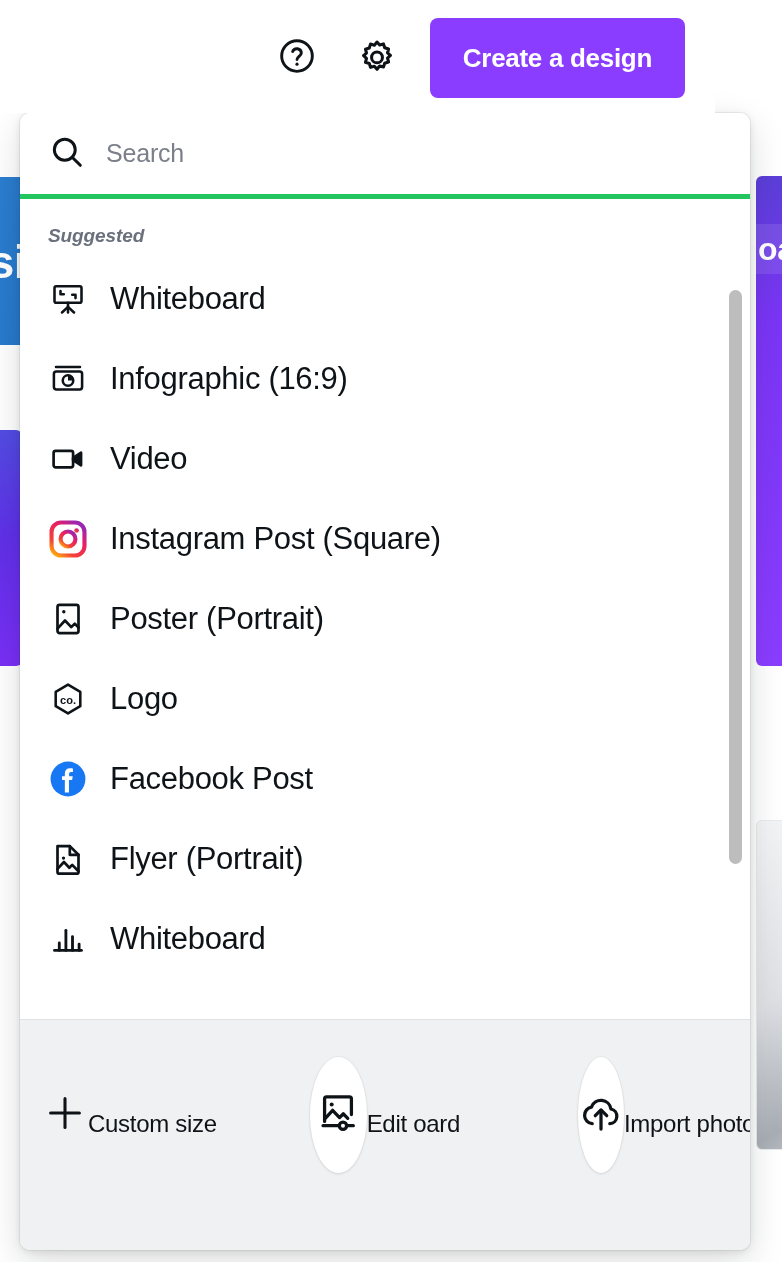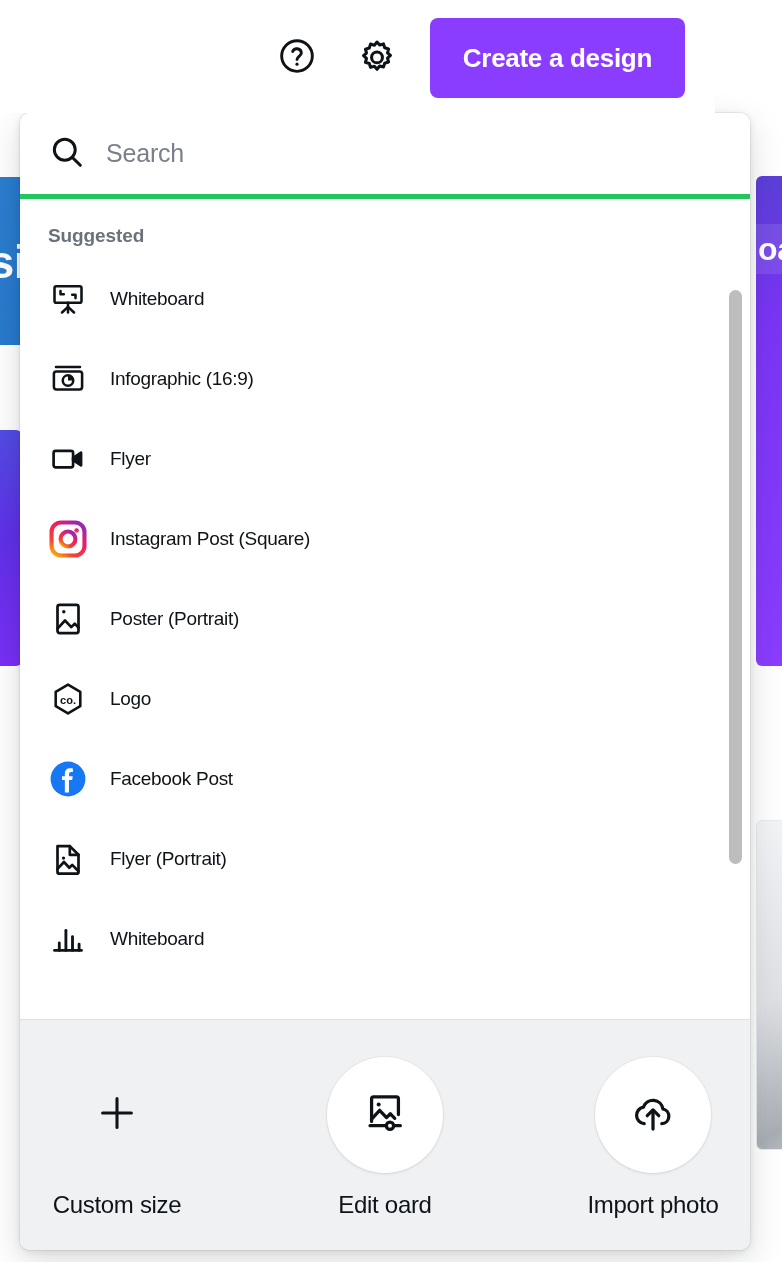--- a/index.html
+++ b/index.html
@@ -138,39 +138,40 @@
     inset: 0;
     padding: 0 0 10px 0;
   }
 
   .section-label {
     font-size: 19px;
     font-weight: 700;
     color: #6a707c;
     letter-spacing: -0.1px;
     padding: 26px 0 12px 28px;
+    font-style: italic;
   }
 
   .list-item {
     height: 80px;
     display: flex;
     align-items: center;
     padding: 0 28px;
     cursor: pointer;
   }
   .item-icon {
     flex: 0 0 40px;
     width: 40px; height: 40px;
     display: flex;
     align-items: center;
     justify-content: center;
     margin-right: 22px;
   }
   .item-label {
-    font-size: 19px;
+    font-size: 31px;
     color: #0e1318;
     letter-spacing: -0.3px;
     white-space: nowrap;
   }
 
   
   .scrollbar-track {
     position: absolute;
     right: 8px; top: 6px;
     width: 16px; bottom: 6px;
@@ -193,21 +194,20 @@
     border-top: 1px solid #dfe1e5;
     display: flex;
     align-items: flex-start;
     justify-content: center;
     gap: 118px;
     padding-top: 37px;
   }
   .footer-action {
     width: 150px;
     display: flex;
-    flex-direction: column;
     align-items: center;
     cursor: pointer;
   }
   .footer-circle {
     width: 116px; height: 116px;
     border-radius: 50%;
     background: #ffffff;
     display: flex;
     align-items: center;
     justify-content: center;
@@ -325,21 +325,21 @@
           <span class="item-label">Infographic (16:9)</span>
         </div>
 
         <div class="list-item">
           <span class="item-icon">
             <svg width="36" height="36" viewBox="0 0 24 24" fill="none" stroke="#0e1318" stroke-width="1.8" stroke-linecap="round" stroke-linejoin="round">
               <rect x="2.4" y="6.6" width="13" height="11" rx="1.4"></rect>
               <path d="M15.4 11.2l5.3-3.4v8.4l-5.3-3.4z" fill="#0e1318"></path>
             </svg>
           </span>
-          <span class="item-label">Flyer</span>
+          <span class="item-label">Video</span>
         </div>
 
         <div class="list-item">
           <span class="item-icon">
             <svg class="ig-wrap" viewBox="0 0 24 24">
               <defs>
                 <linearGradient id="igGrad" x1="0%" y1="100%" x2="75%" y2="0%">
                   <stop offset="0%" stop-color="#FFC107"></stop>
                   <stop offset="30%" stop-color="#F44336"></stop>
                   <stop offset="70%" stop-color="#E91E63"></stop>

